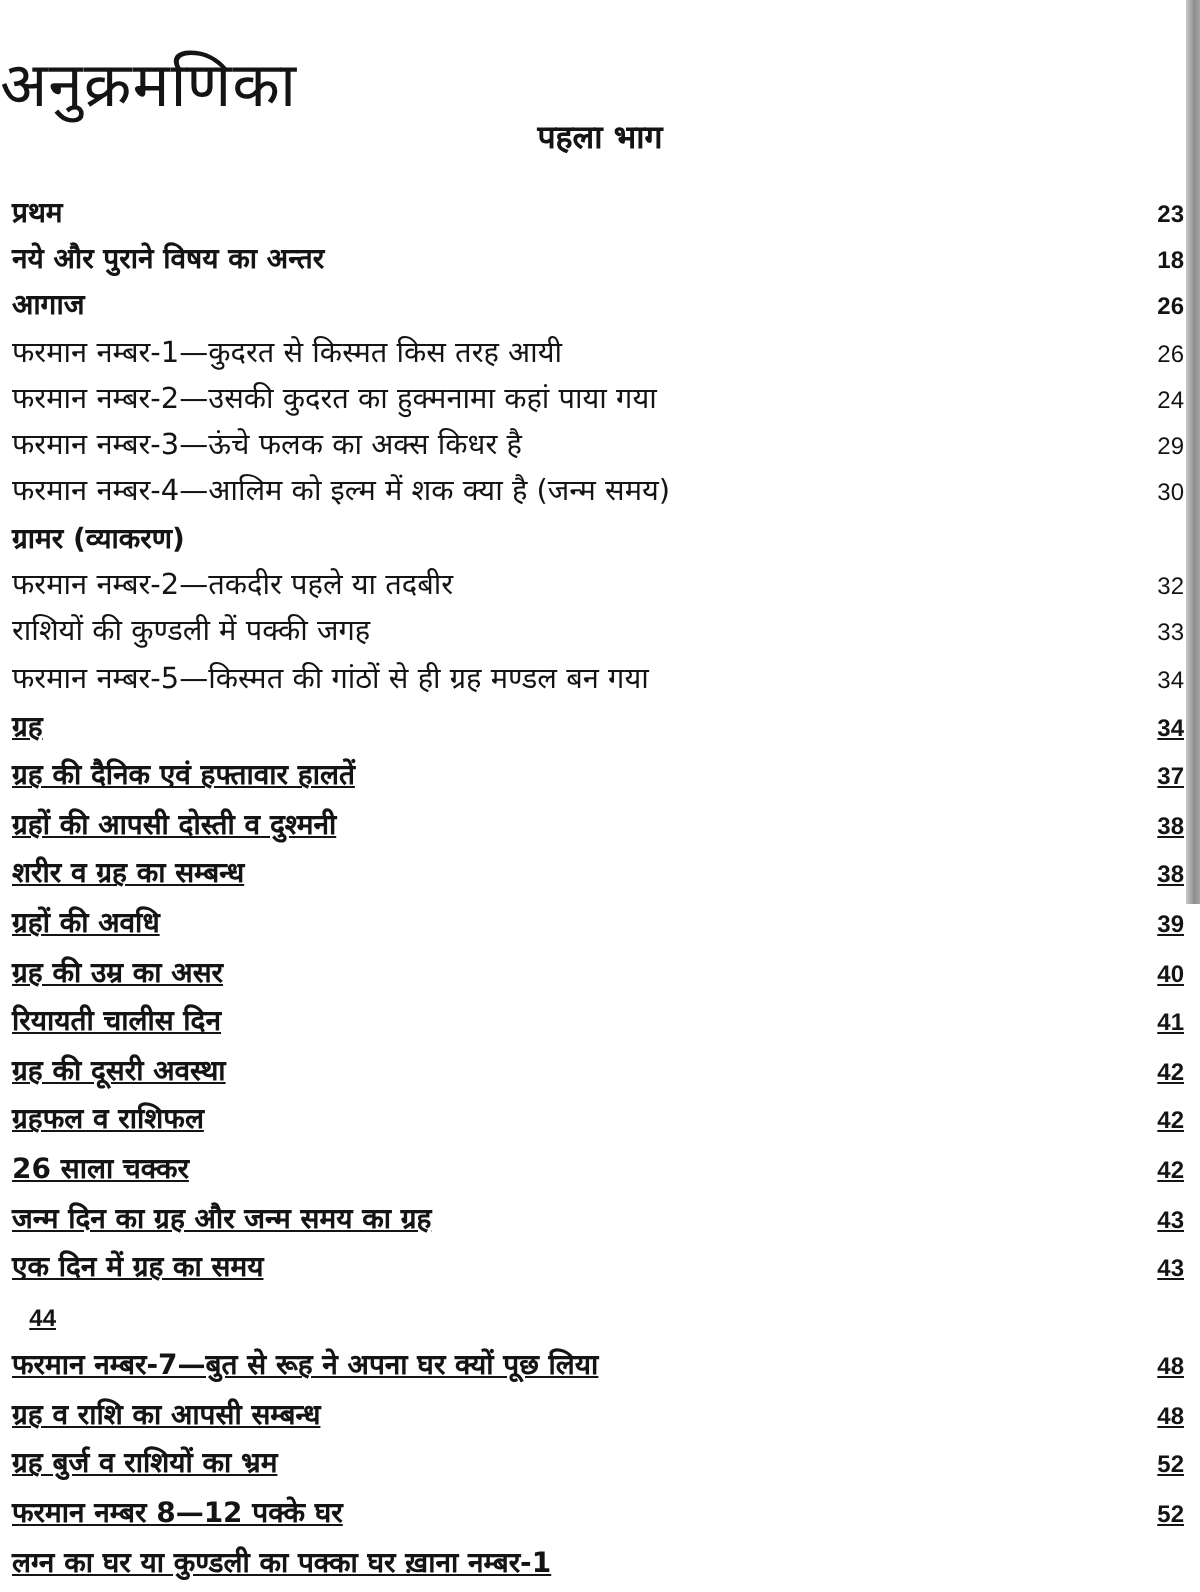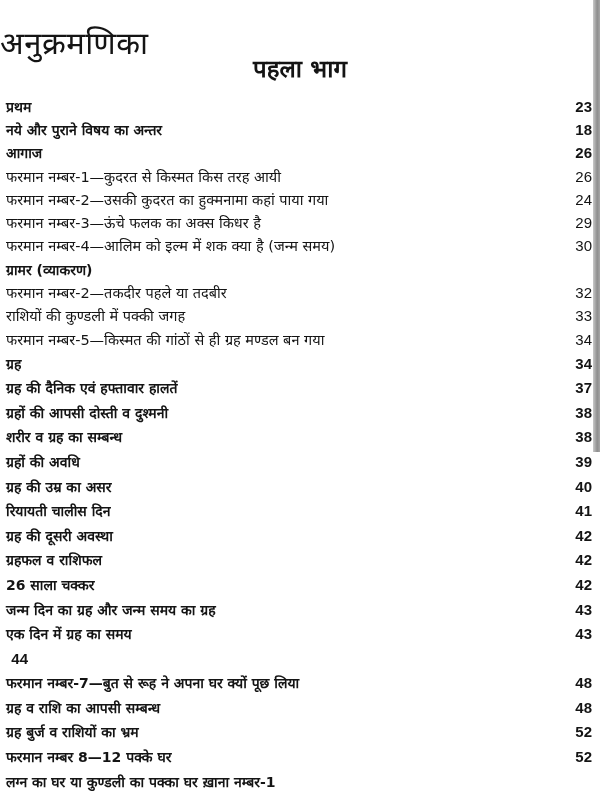--- a/index.html
+++ b/index.html
@@ -40,21 +40,21 @@
       font-weight: normal;
       line-height: 40px;
       letter-spacing: 0.5px;
     }
     .subtitle {
       position: absolute;
       left: 0;
       top: 54px;
       width: 600px;
       text-align: center;
-      font-size: 24px;
+      font-size: 16px;
       font-weight: bold;
       line-height: 30px;
     }
     .toc {
       position: absolute;
       left: 6px;
       top: 95px;
       width: 586px;
       margin: 0;
       padding: 0;
@@ -64,28 +64,28 @@
       position: relative;
       height: 23.3px;
       display: flex;
       align-items: center;
       justify-content: space-between;
       font-size: 14.5px;
       line-height: 20px;
     }
     .toc-row.bold { font-weight: bold; font-size: 14px; justify-content: space-between; }
     .toc-row.regular { font-weight: normal; }
-    .toc-row.tall { height: 24.6px; }
+    .toc-row.tall { height: 24.6px; text-decoration: underline; }
     .toc-label {
       white-space: nowrap;
     }
     .toc-page {
       font-weight: bold;
       font-family: "Liberation Sans", "DejaVu Sans", sans-serif;
-      font-size: 15px;
+      font-size: 12px;
       min-width: 22px;
       text-align: right;
     }
     .toc-row.regular .toc-page { font-weight: normal; }
   </style>
 </head>
 <body>
 
 <div class="scan-edge"></div>
 

